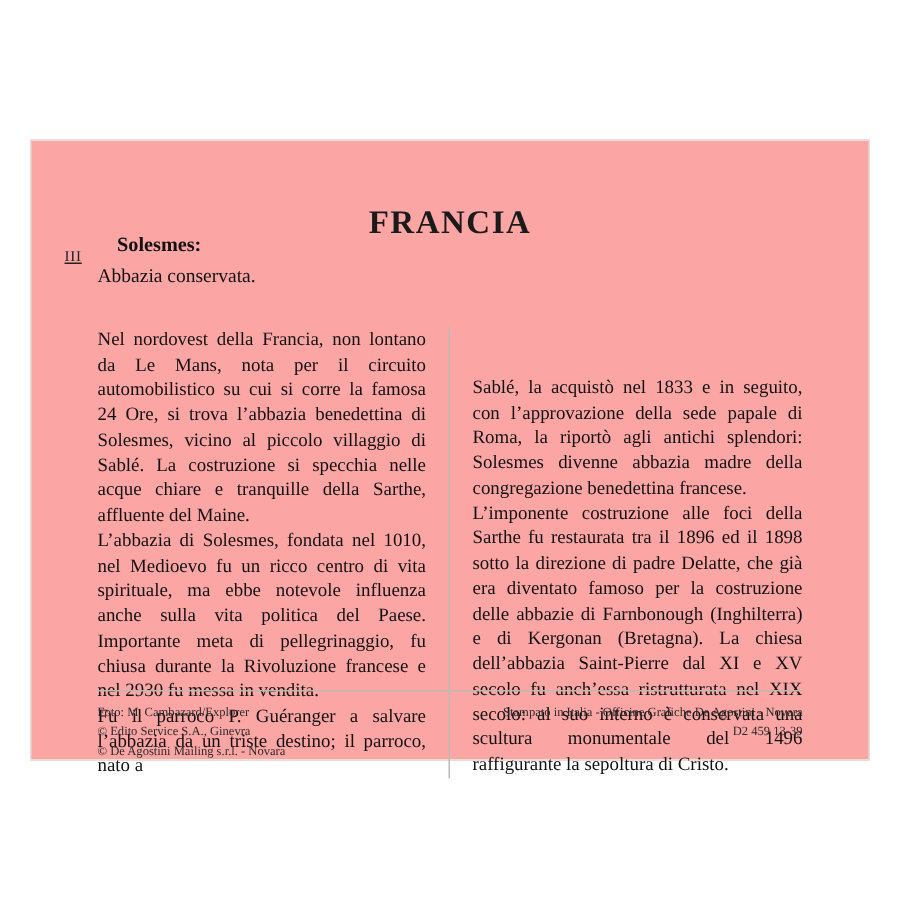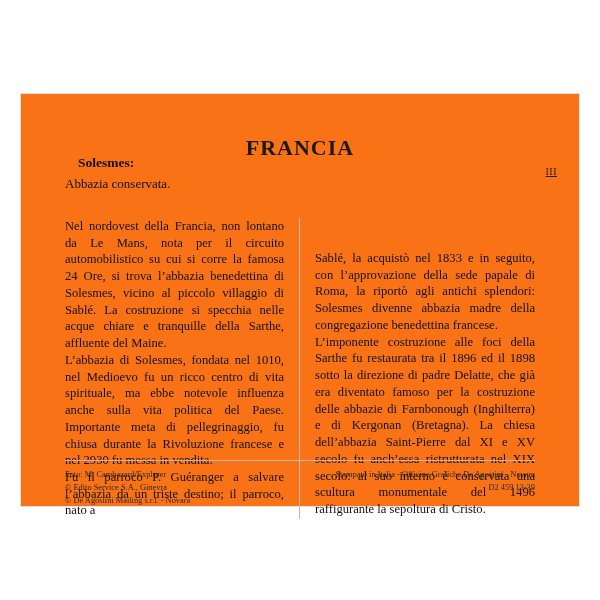--- a/index.html
+++ b/index.html
@@ -12,42 +12,42 @@
     background: #ffffff;
     font-family: "Liberation Serif", serif;
     overflow: hidden;
   }
   .card {
     position: absolute;
     left: 20px;
     top: 93px;
     width: 560px;
     height: 414px;
-    background: #f97316;
+    background: #fca5a5;
     border: 1px solid #e6e2da;
     box-sizing: border-box;
   }
   .card-inner {
     position: absolute;
     left: 22px;
     top: 16px;
     right: 22px;
     bottom: 12px;
   }
   .title {
     text-align: center;
     font-weight: bold;
     font-size: 22px;
     letter-spacing: 1px;
     color: #1a1a1a;
     margin: 26px 0 0 0;
     line-height: 1.1;
   }
   .subtitle-num {
-    text-align: right;
+    text-align: left;
     font-size: 10px;
     color: #222;
     margin-top: 6px;
     letter-spacing: 0.5px;
     text-decoration: underline;
   }
   .place-block {
     position: absolute;
     left: 22px;
     top: 44px;

